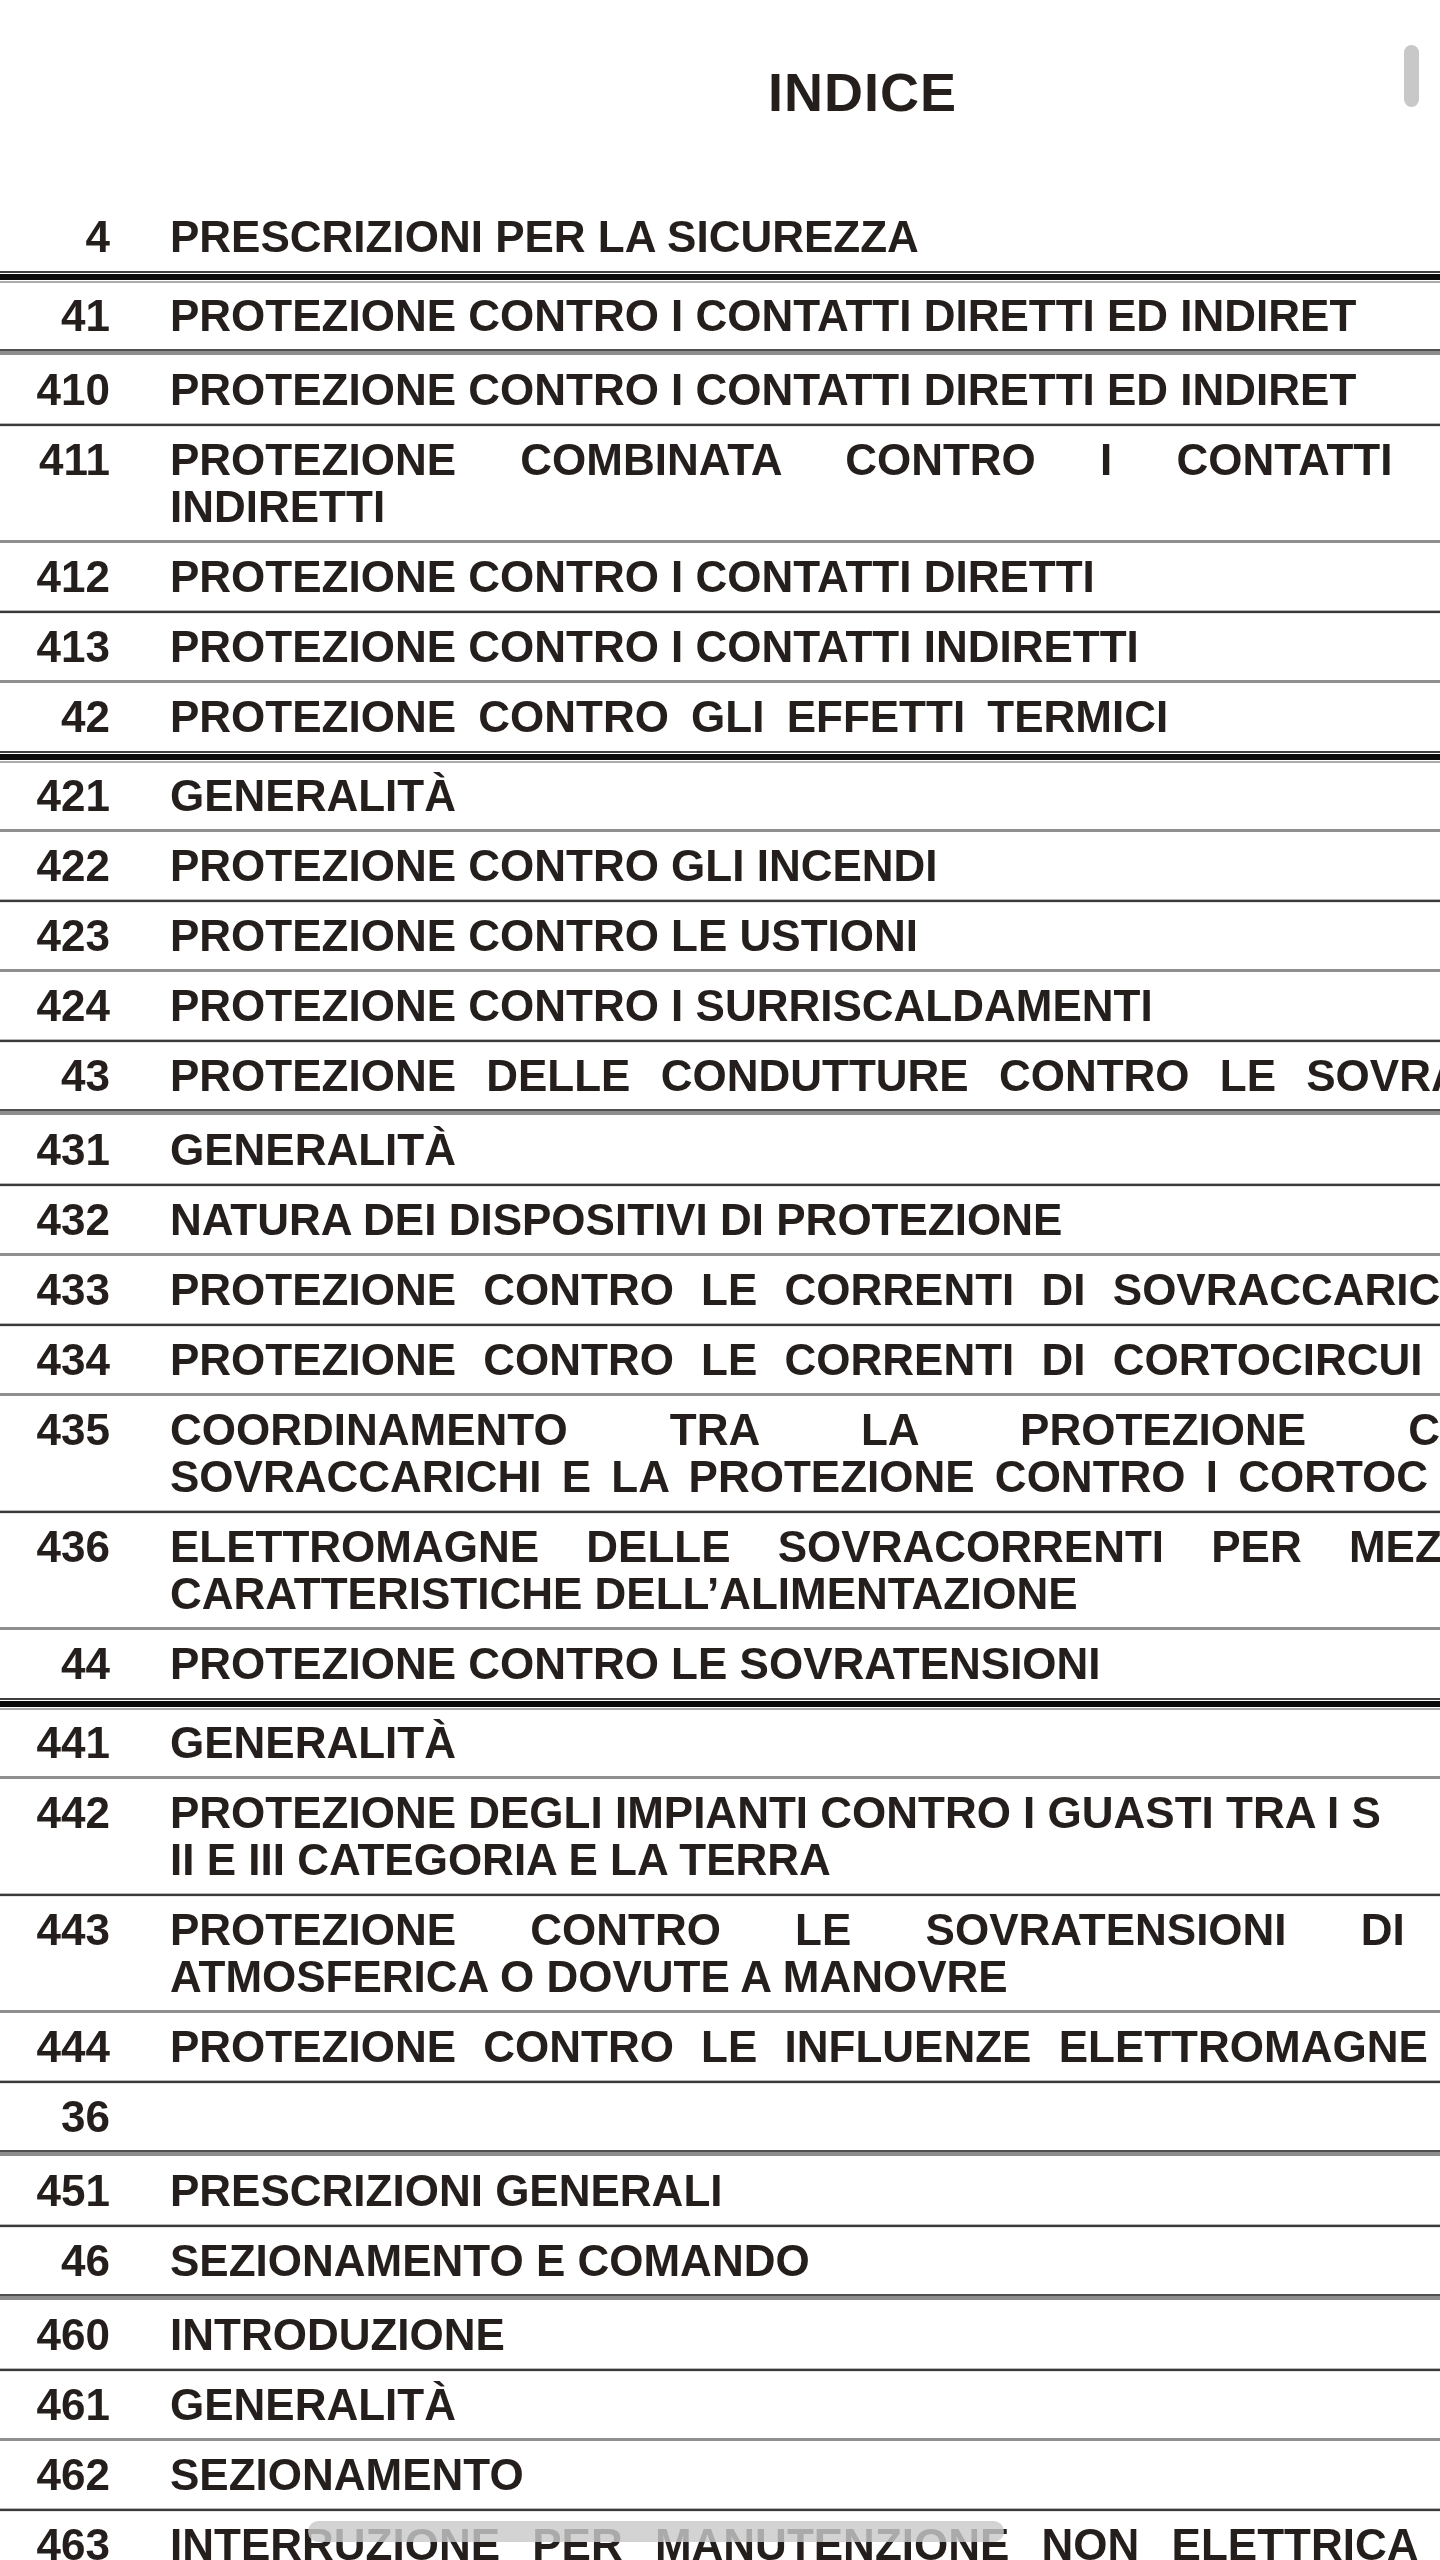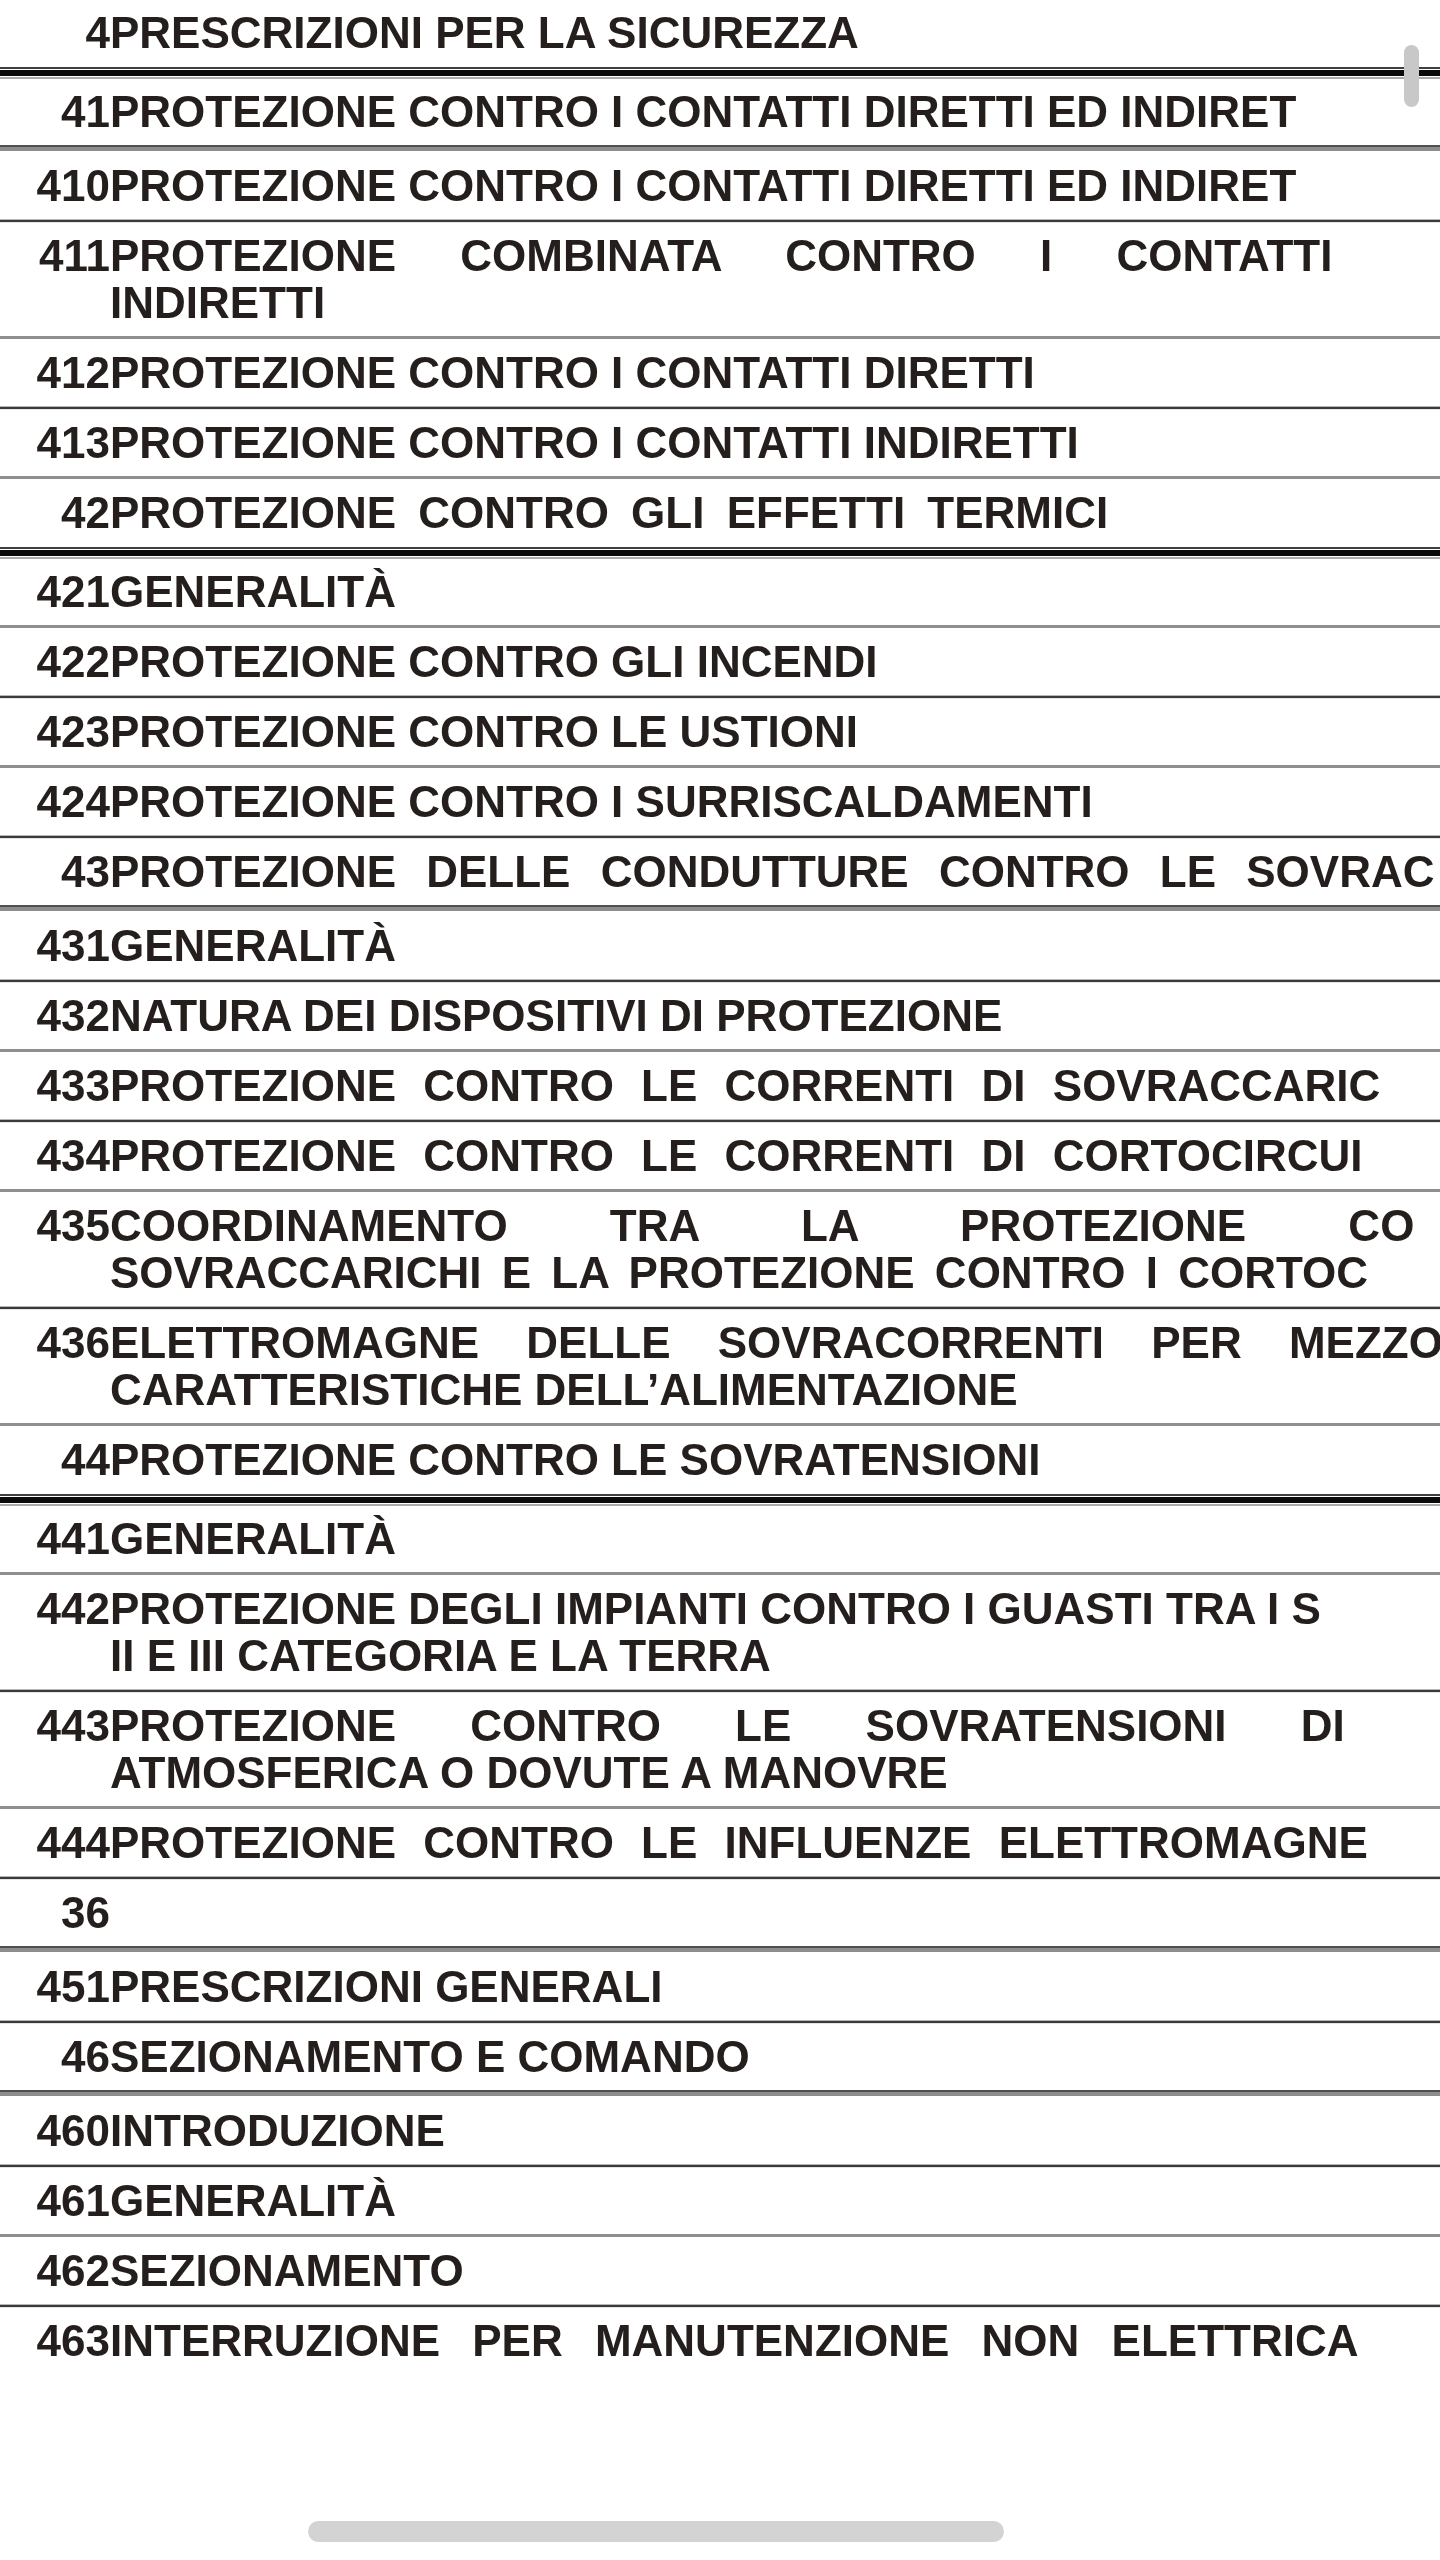--- a/index.html
+++ b/index.html
@@ -25,21 +25,21 @@
   }
 
   .toc { width: 1440px; }
 
   .row { display: flex; padding: 9px 0 10px 0; }
   .row .num {
     width: 110px; flex: 0 0 110px;
     text-align: right;
     font-size: 44px; line-height: 47px;
   }
-  .row .txt { overflow: hidden; }
+  .row .txt { margin-left: 60px; overflow: hidden; }
   .row .txt .line {
     font-size: 44px; line-height: 47px;
     white-space: nowrap;
   }
 
   .divider { width: 1440px; }
   .d-thin-dark {
     height: 4px;
     background: linear-gradient(#b6b6b6 0 1px, #3a3a3a 1px 3px, #e6e6e6 3px 4px);
   }
@@ -72,20 +72,21 @@
     border-radius: 11px;
     background: rgba(201, 201, 201, 0.82);
     z-index: 5;
   }
 </style>
 </head>
 <body>
 
 <div class="page">
 
+  <div class="doc-title">INDICE</div>
 
   <div class="toc" id="toc-list">
   <div class="row">
     <div class="num">4</div>
     <div class="txt">
           <div class="line" style="word-spacing: 0px;">PRESCRIZIONI PER LA SICUREZZA</div>
         </div>
   </div>
 <div class="divider d-thick-black"></div>
   <div class="row">

